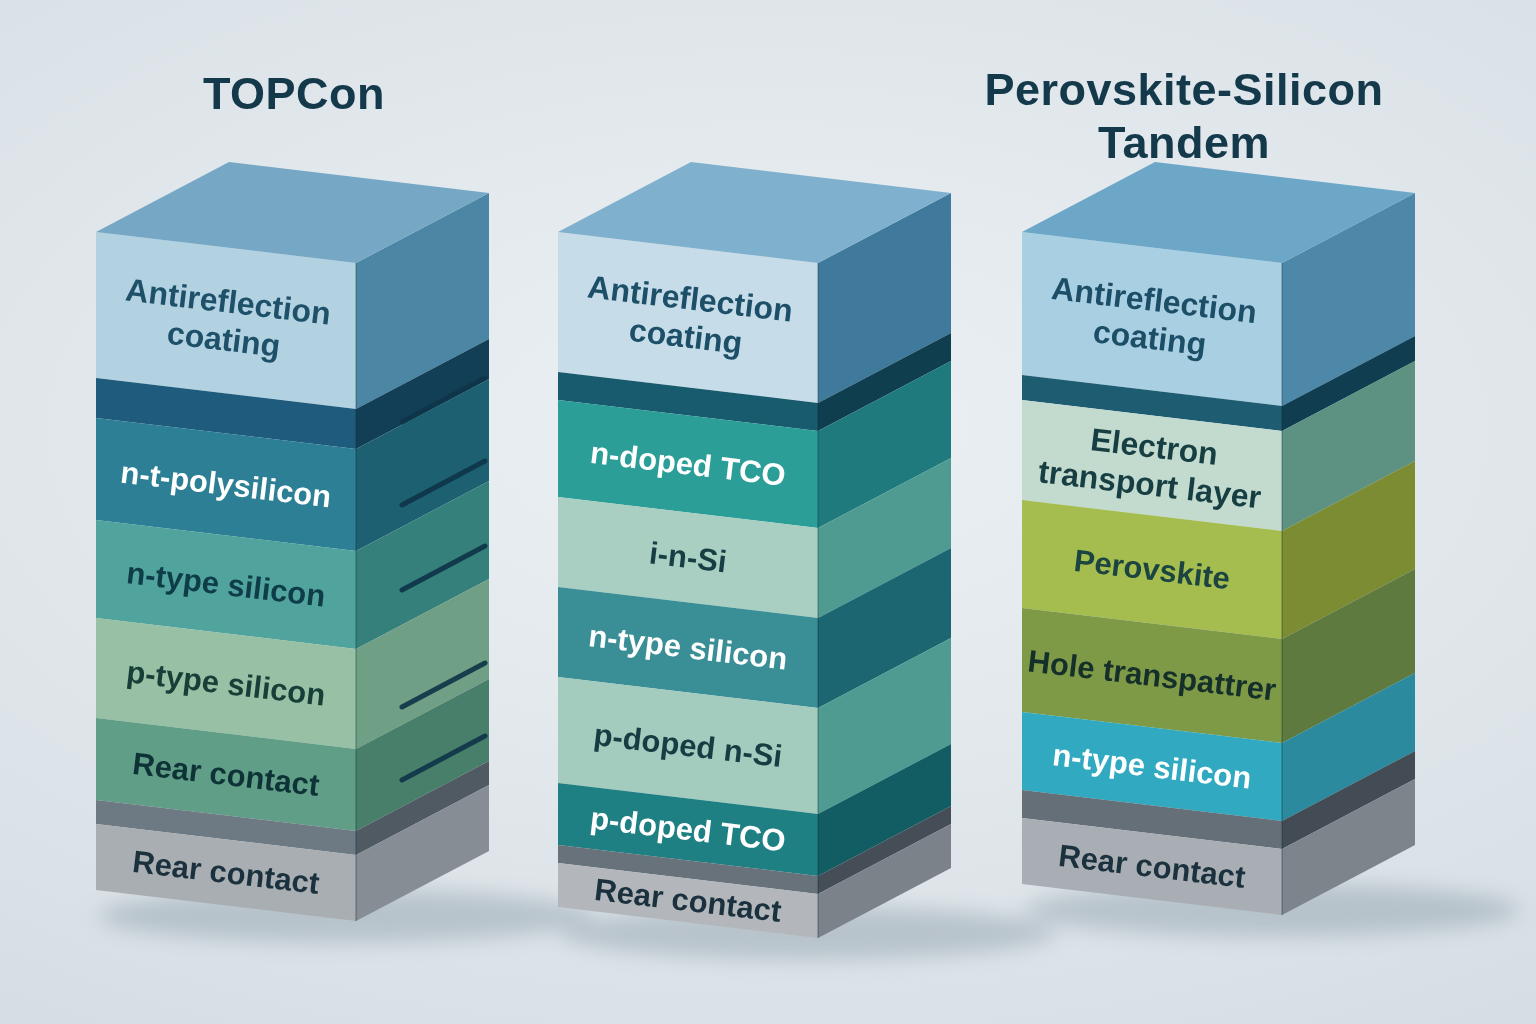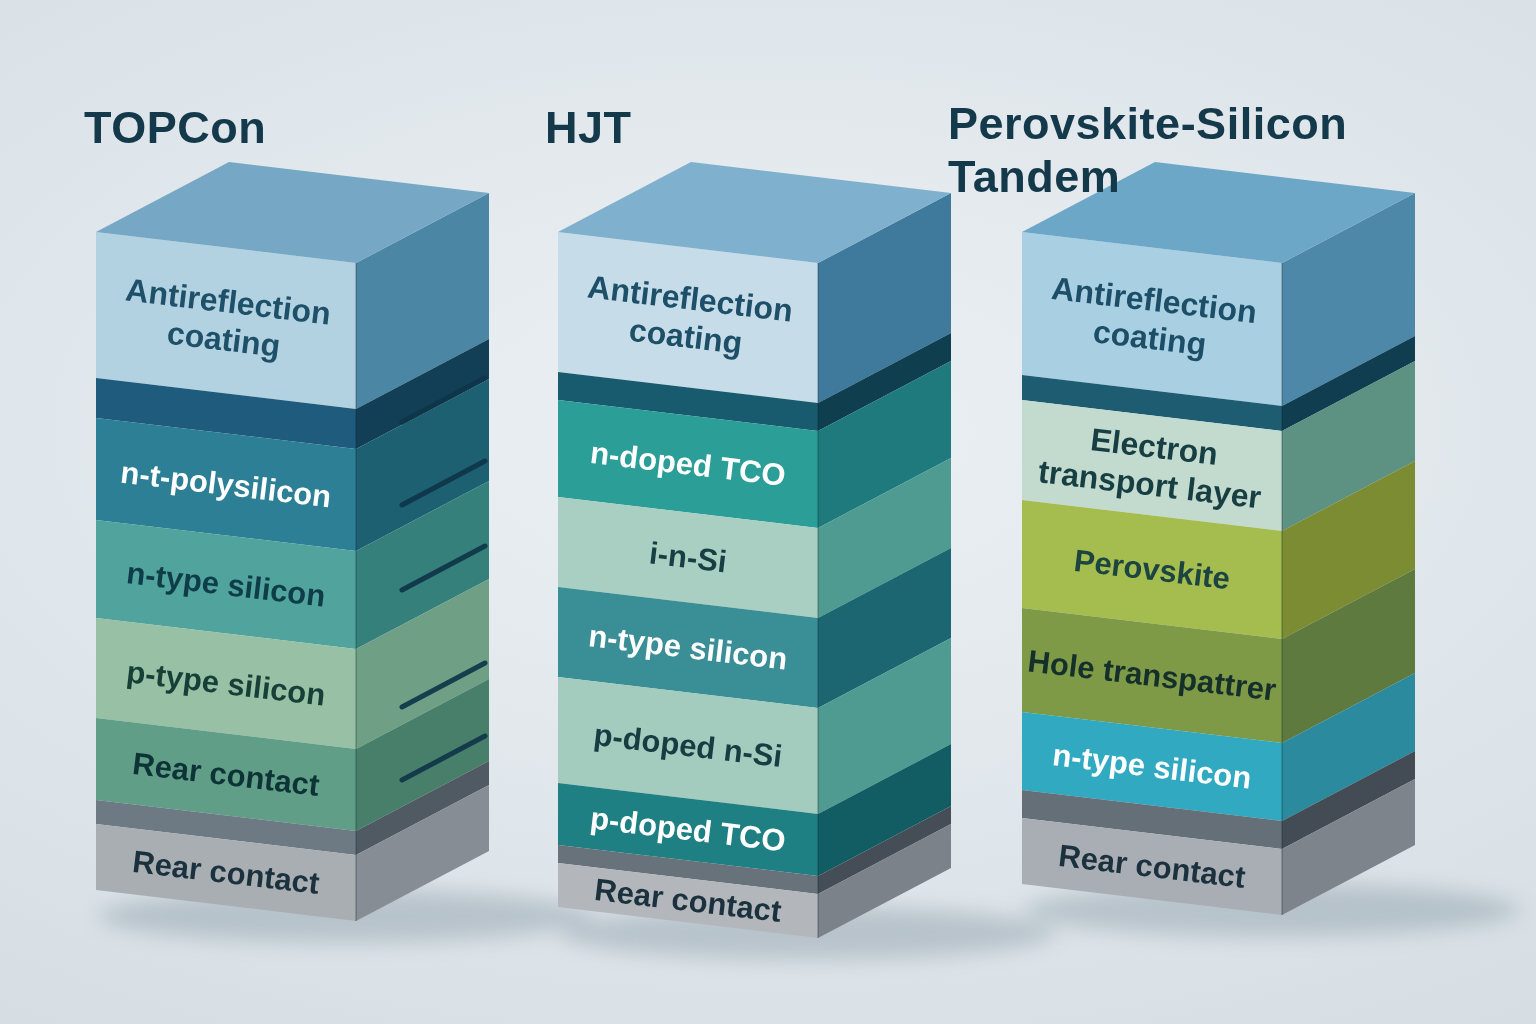--- a/index.html
+++ b/index.html
@@ -2,22 +2,22 @@
 <html><head>
 <meta charset="utf-8">
 <style>
   html,body{margin:0;padding:0;background:#c9d4db;}
   .canvas{
     position:relative;width:1536px;height:1024px;overflow:hidden;
     background:radial-gradient(120% 95% at 50% 42%, #ebf0f3 0%, #dde4e9 52%, #ccd6dd 100%);
     font-family:"Liberation Sans", sans-serif;
   }
   .title{
-    position:absolute;font-weight:700;font-size:45px;
-    line-height:1.17;color:#14394b;letter-spacing:.5px;white-space:pre-line;margin-top:34px;
+    position:absolute;text-align:center;font-weight:700;font-size:45px;
+    line-height:1.17;color:#14394b;letter-spacing:.5px;white-space:pre-line;
   }
   #scene{position:absolute;left:0;top:0;}
   svg text{font-family:"Liberation Sans", sans-serif;}
 </style>
 </head>
 <body>
 
 <div class="canvas">
 
   <svg id="scene" width="1536" height="1024" viewBox="0 0 1536 1024">
@@ -108,17 +108,16 @@
         <text text-anchor="middle" dominant-baseline="central" fill="#173f43" font-size="32" font-weight="700" transform="rotate(6.8 1152 465.5)"><tspan x="1152" y="446.5">Electron</tspan><tspan x="1152" y="484.5">transport layer</tspan></text>
         <text text-anchor="middle" dominant-baseline="central" fill="#1c4440" font-size="31" font-weight="700" transform="rotate(6.8 1152 569.5)" x="1152" y="569.5">Perovskite</text>
         <text text-anchor="middle" dominant-baseline="central" fill="#15302a" font-size="31" font-weight="700" transform="rotate(6.8 1152 675.5)" x="1152" y="675.5">Hole transpattrer</text>
         <text text-anchor="middle" dominant-baseline="central" fill="#ffffff" font-size="31" font-weight="700" transform="rotate(6.8 1152 766.5)" x="1152" y="766.5">n-type silicon</text>
         <text text-anchor="middle" dominant-baseline="central" fill="#1b313d" font-size="31" font-weight="700" transform="rotate(6.8 1152 866.5)" x="1152" y="866.5">Rear contact</text>
       </g>
   </svg>
 
   <div class="title" style="left:84px;  width:420px; top:68px;">TOPCon</div>
 
-  <div class="title" style="left:545px; width:420px; top:68px;">HJT</div>
 
   <div class="title" style="left:948px; width:472px; top:64px;">Perovskite-Silicon
 Tandem</div>
 </div>
 
 </body></html>

